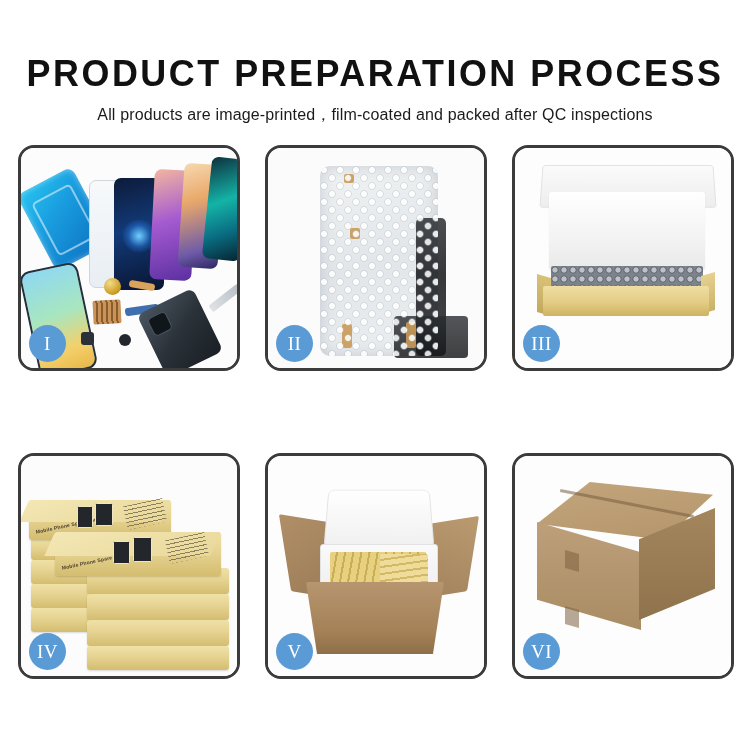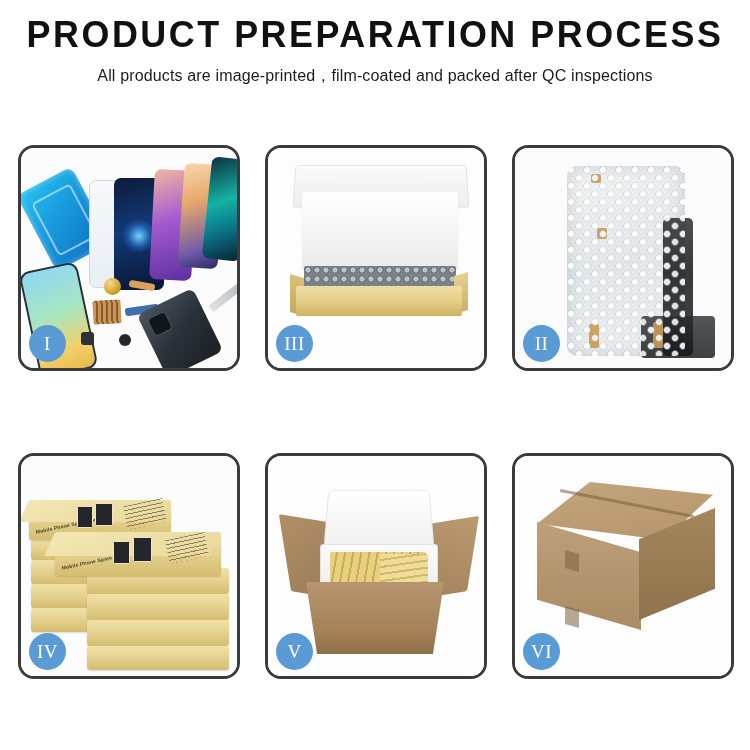--- a/index.html
+++ b/index.html
@@ -6,21 +6,21 @@
   body{
     width:750px;height:750px;
     background:#ffffff;
     font-family:"Liberation Sans", sans-serif;
     overflow:hidden;
     position:relative;
   }
   .page{position:relative;width:750px;height:750px;}
 
   
-  .header{text-align:center;padding-top:16px;}
+  .header{text-align:center;padding-top:55px;}
   .title{
     font-family:"Liberation Sans", sans-serif;
     font-size:37px;
     font-weight:700;
     letter-spacing:2.6px;
     color:#111111;
     line-height:1.05;
     transform:scaleX(0.97);
     white-space:nowrap;
   }
@@ -338,47 +338,47 @@
         <div class="flex2"></div>
         <div class="cam1"></div>
         <div class="cam2"></div>
         <div class="ph-back ph"></div>
         <div class="tweezer"></div>
       </div>
       <div class="badge">I</div>
     </div>
 
     <div class="panel">
-      <div class="stage p3">
-        <div class="b3-lidback"></div>
-        <div class="b3-foam"></div>
-        <div class="b3-bubble"></div>
-        <div class="b3-sideL"></div>
-        <div class="b3-sideR"></div>
-        <div class="b3-front"></div>
-      </div>
-      <div class="badge">III</div>
-    </div>
-
-    <div class="panel">
       <div class="stage p2">
         <div class="bw-bag">
           <div class="bw-part"></div>
           <div class="bw-part2"></div>
           <div class="bw-tab" style="left:24px;top:8px;width:10px;height:9px;"></div>
           <div class="bw-tab" style="left:30px;top:62px;width:10px;height:11px;"></div>
           <div class="bw-tab" style="left:22px;top:158px;width:10px;height:24px;"></div>
           <div class="bw-tab" style="left:86px;top:156px;width:10px;height:26px;"></div>
           <div class="bw-bubbles"></div>
         </div>
       </div>
       <div class="badge">II</div>
     </div>
 
     <div class="panel">
+      <div class="stage p3">
+        <div class="b3-lidback"></div>
+        <div class="b3-foam"></div>
+        <div class="b3-bubble"></div>
+        <div class="b3-sideL"></div>
+        <div class="b3-sideR"></div>
+        <div class="b3-front"></div>
+      </div>
+      <div class="badge">III</div>
+    </div>
+
+    <div class="panel">
       <div class="stage p4">
         <div class="stackwrap">
 
           <div class="sbox" style="left:4px;top:62px;width:106px;height:22px;"></div>
           <div class="sbox" style="left:4px;top:84px;width:106px;height:24px;"></div>
           <div class="sbox" style="left:4px;top:108px;width:106px;height:24px;"></div>
           <div class="sbox" style="left:4px;top:132px;width:106px;height:24px;"></div>
 
           <div class="sbox" style="left:60px;top:92px;width:142px;height:26px;"></div>
           <div class="sbox" style="left:60px;top:118px;width:142px;height:26px;"></div>

